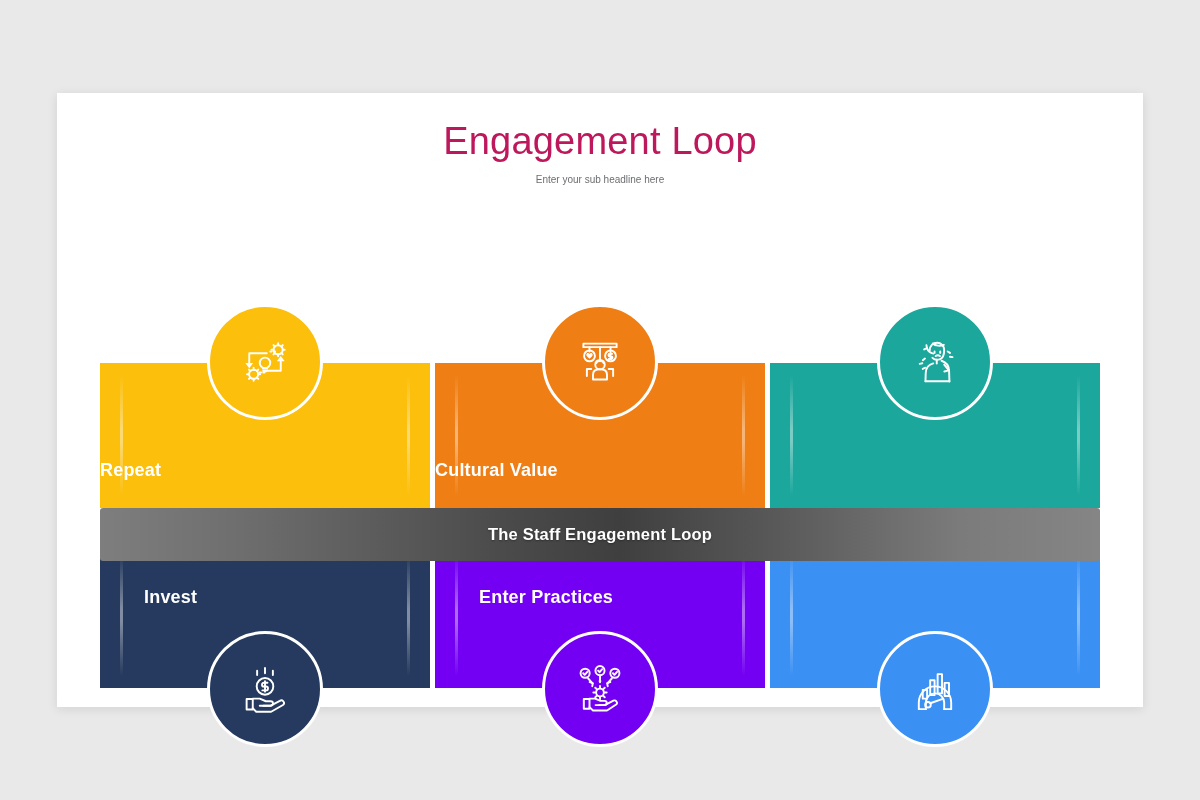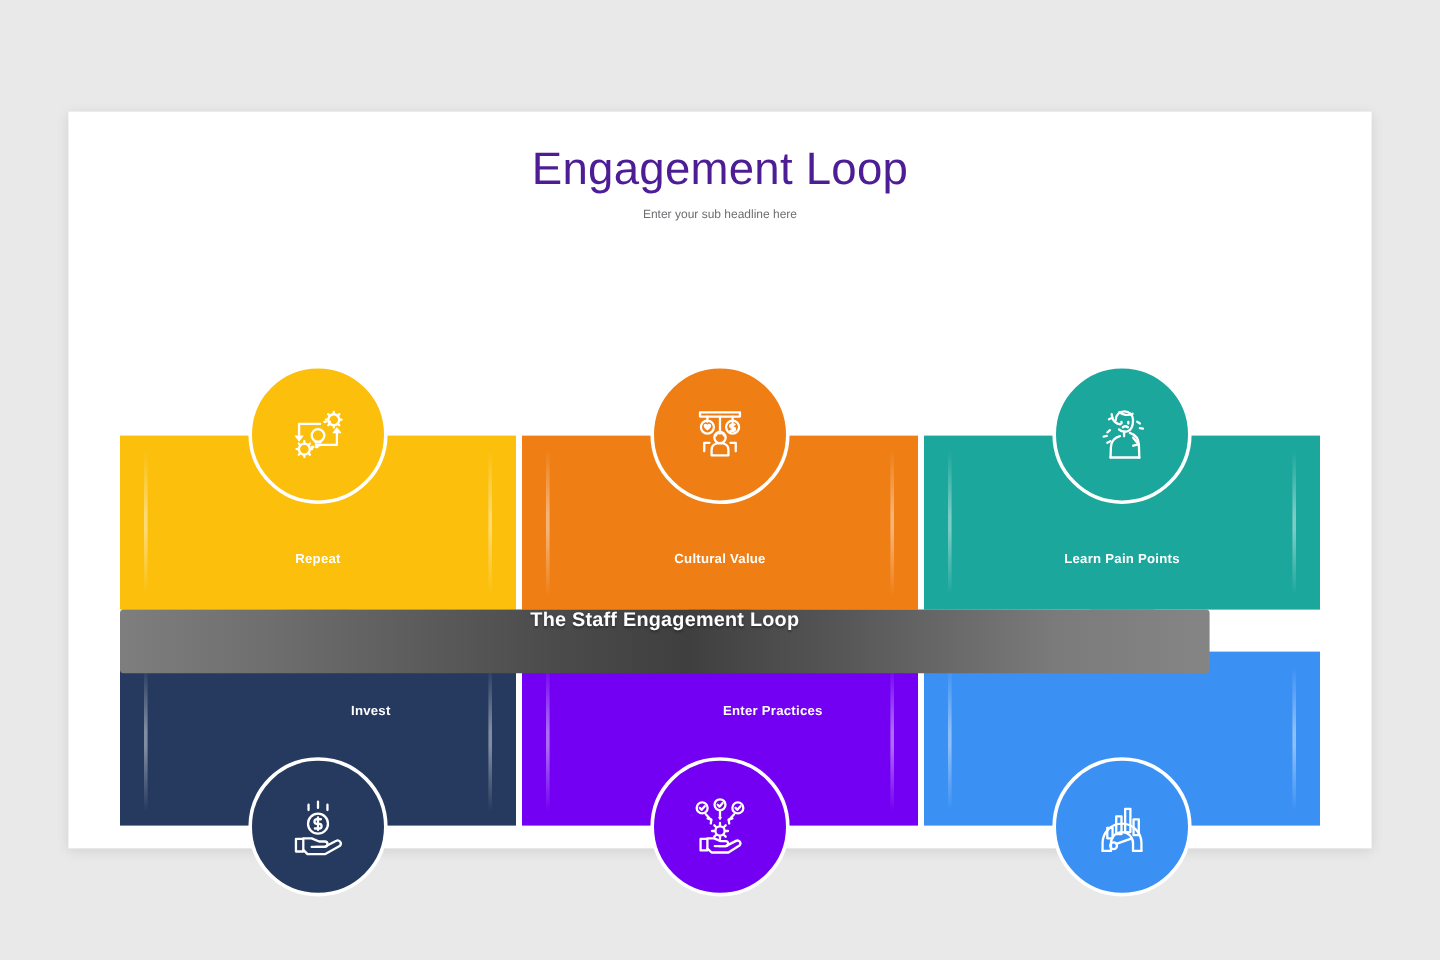--- a/index.html
+++ b/index.html
@@ -31,21 +31,21 @@
     left: 0;
     top: 0;
     width: 100%;
     text-align: center;
   }
   .slide-title {
     margin: 0;
     padding-top: 27px;
     font-size: 38px;
     font-weight: 400;
-    color: #4c1d95;
+    color: #be185d;
     letter-spacing: 0.2px;
     line-height: 1.15;
   }
   .slide-subtitle {
     margin: 0;
     padding-top: 10px;
     font-size: 10px;
     font-weight: 400;
     color: #6d6e71;
   }
@@ -113,23 +113,23 @@
     border-right: 27px solid transparent;
   }
   .pointer-down { bottom: -22px; }
   .pointer-up   { top: -22px; }
 
   
   .card-label {
     position: absolute;
     left: 0;
     width: 100%;
-    text-align: center;
+    text-align: left;
     color: #ffffff;
-    font-size: 11px;
+    font-size: 18px;
     font-weight: bold;
     letter-spacing: 0.2px;
   }
   .row-top .card-label    { top: 97px; }
   .row-bottom .card-label { top: 44px; padding-left: 44px; }
 
   
   .icon-circle {
     position: absolute;
     left: 50%;
@@ -150,32 +150,33 @@
     width: 56px;
     height: 56px;
     display: block;
   }
 
   
   .center-band {
     position: absolute;
     left: 0;
     top: 289px;
-    width: 908px;
+    width: 1000px;
     height: 53px;
     border-radius: 3px;
     background: linear-gradient(to right,
         #7e7e7e 0%,
         #6e6e6e 14%,
         #4b4b4b 40%,
         #3f3f3f 52%,
         #565656 66%,
         #7b7b7b 86%,
         #858585 100%);
     display: flex;
+    align-items: center;
     justify-content: center;
     z-index: 3;
   }
   .center-band-label {
     color: #ffffff;
     font-size: 16.5px;
     font-weight: bold;
     letter-spacing: 0.2px;
     text-shadow: 0 1px 2px rgba(0,0,0,0.35);
   }
@@ -264,21 +265,20 @@
               <path d="M30 33.6 c-5.4 1.4-8.4 5.4-8.6 11 l-0.3 9.4"></path>
               <path d="M21.1 54 h27.4"></path>
               <path d="M30.2 22.4 c-3.4-0.6-6.2-2.8-7.4-6.2"></path>
               <path d="M22.8 16.2 l-3.2 1.4 M22.8 16.2 l-0.6-3.4"></path>
               <path d="M42.5 35 l5.4 6.6 l-5.2 1.2"></path>
               <path d="M20.5 28 l-2.4 2 M17.5 33.5 l-3 0.6 M21 38.5 l-3 1.4"></path>
               <path d="M46.5 20 l2.6 1.6 M49 26 l3 0.4"></path>
             </svg>
           </span>
         </div>
-        <div class="card-label">Learn Pain Points</div>
       </div>
     </div>
 
     <div class="center-band">
       <span class="center-band-label">The Staff Engagement Loop</span>
     </div>
 
     <div class="row row-bottom">
 
       <div class="card">

